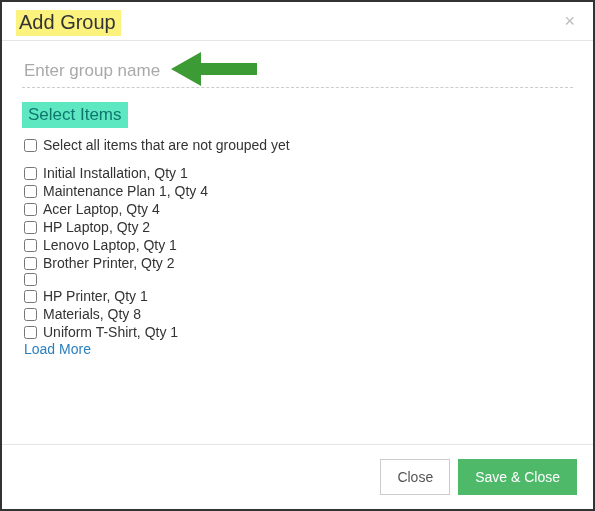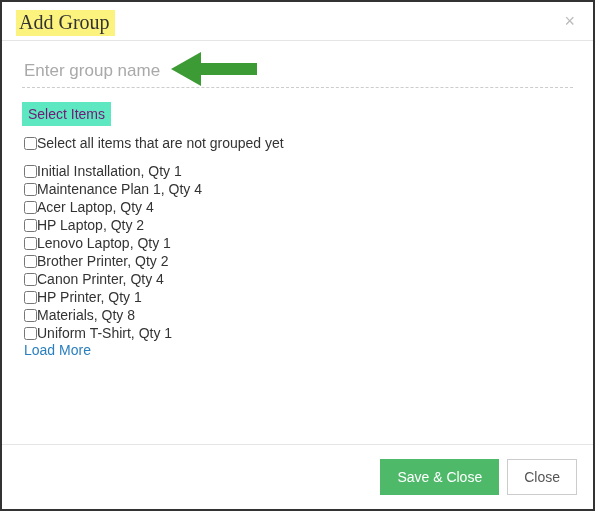--- a/index.html
+++ b/index.html
@@ -28,21 +28,20 @@
     }
     .title-wrap {
       display: inline-block;
       background: #fcf37e;
       padding: 1px 5px 2px 3px;
     }
     .title {
       font-size: 20px;
       color: #333;
       font-weight: 400;
-      font-family: Liberation Serif, serif;
     }
     .close-x {
       color: #bbb;
       font-size: 18px;
       cursor: pointer;
       line-height: 1;
       padding: 2px 4px;
     }
     .body {
       padding: 14px 20px 10px 20px;
@@ -71,26 +70,27 @@
       height: 46px;
       pointer-events: none;
     }
     .select-items-wrap {
       display: inline-block;
       background: #5de8c1;
       padding: 3px 6px;
       margin-bottom: 8px;
     }
     .select-items-label {
-      font-size: 14px;
-      color: #701a75;
+      font-size: 17px;
+      color: #0f766e;
     }
     .item-row {
       display: flex;
       align-items: center;
+      gap: 6px;
       padding: 1px 0;
       font-size: 14px;
       color: #333;
     }
     .cb {
       width: 13px;
       height: 13px;
       flex-shrink: 0;
     }
     .spacer { height: 10px; }
@@ -175,37 +175,36 @@
           <label class="item-row">
             <input type="checkbox" class="cb" style="">
             <span>Lenovo Laptop, Qty 1</span>
           </label>
           <label class="item-row">
             <input type="checkbox" class="cb" style="">
             <span>Brother Printer, Qty 2</span>
           </label>
           <label class="item-row">
             <input type="checkbox" class="cb" style="">
-            <span>Canon Printer, Qty 4</span>
           </label>
           <label class="item-row">
             <input type="checkbox" class="cb" style="">
             <span>HP Printer, Qty 1</span>
           </label>
           <label class="item-row">
             <input type="checkbox" class="cb" style="">
             <span>Materials, Qty 8</span>
           </label>
           <label class="item-row">
             <input type="checkbox" class="cb" style="">
             <span>Uniform T-Shirt, Qty 1</span>
           </label>
         </div>
 
       <div class="load-more">Load More</div>
     </div>
   </div>
 
   <div class="footer">
+    <button class="btn">Close</button>
     <button class="btn btn-primary">Save &amp; Close</button>
-    <button class="btn">Close</button>
   </div>
 </div>
 
 </body></html>

